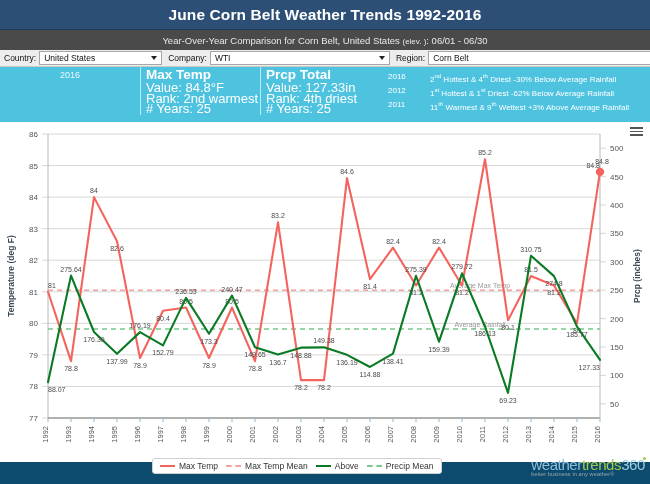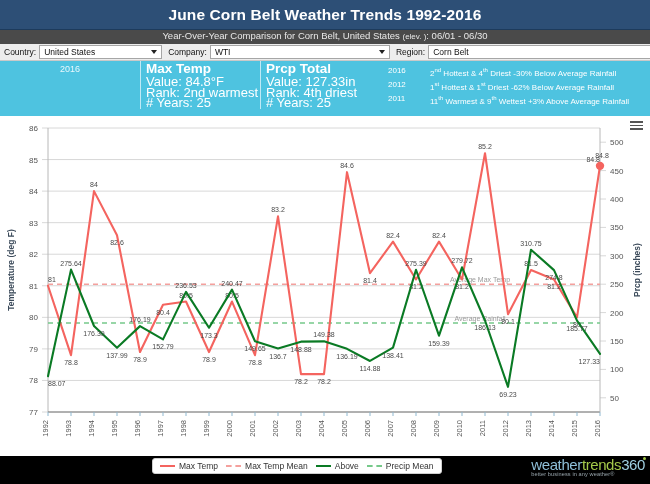--- a/index.html
+++ b/index.html
@@ -2,35 +2,35 @@
 <html><head>
 <meta charset="utf-8">
 <style>
   * { box-sizing: border-box; margin:0; padding:0; }
   body {
     width: 650px; height: 484px;
     font-family: "Liberation Sans", sans-serif;
     background: #ffffff;
     overflow: hidden;
   }
-  #app { position: relative; width: 650px; height: 484px; background:#000000; }
+  #app { position: relative; width: 650px; height: 484px; background:#0c4a6e; }
 
   
   .titlebar {
     height: 30px; background: #2d4f76;
     display:flex; align-items:center; justify-content:center;
     border-bottom: 1px solid #1d3b5c;
   }
   .titlebar .ttl {
     color:#fff; font-size:15.5px; font-weight:bold; letter-spacing:.1px;
   }
   
   .subbar {
-    height: 14px; background:#4a4a4a;
-    display:flex; align-items:flex-start; justify-content:center;
+    height: 20px; background:#4a4a4a;
+    display:flex; align-items:center; justify-content:center;
   }
   .subbar .sub { color:#e8e8e8; font-size:9.5px; }
   .subbar .sub .elev { font-size:8px; }
 
   
   .filterbar {
     height: 17px; background:#ededed; border-bottom:1px solid #c9c9c9;
     display:flex; align-items:stretch; font-size:8.5px; color:#111;
   }
   .fgroup { display:flex; align-items:center; }

